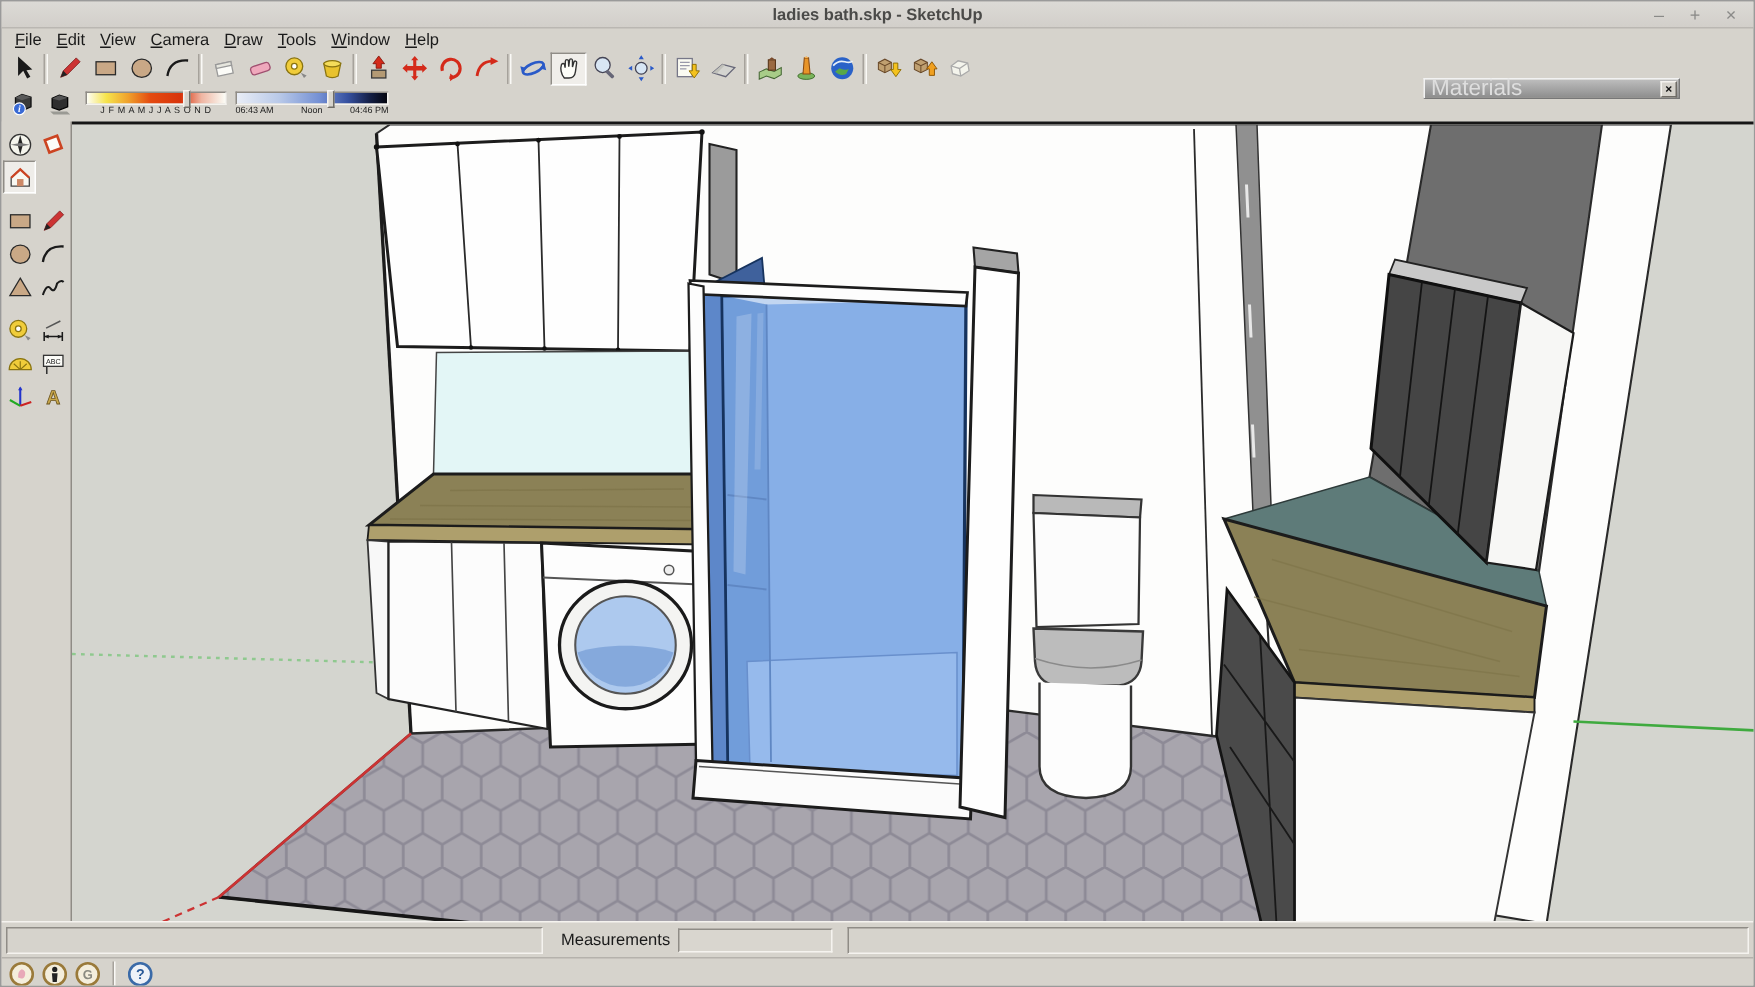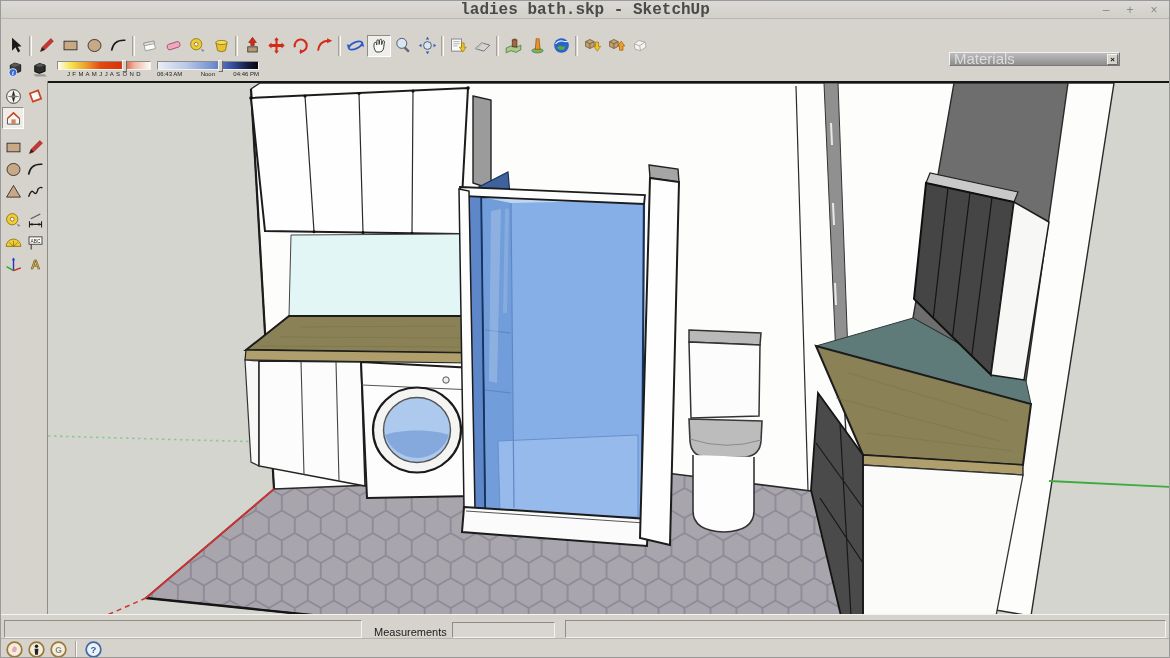--- a/index.html
+++ b/index.html
@@ -4,21 +4,21 @@
 <style>
   html,body{margin:0;padding:0;background:#888;}
   *{box-sizing:border-box;}
   .app{position:relative;width:1170px;height:658px;background:#d6d3cc;
        font-family:"Liberation Sans","DejaVu Sans",sans-serif;color:#1a1a1a;
        border:1px solid #9a9a9a;overflow:hidden;}
   
   .titlebar{position:absolute;left:0;top:0;width:100%;height:18px;
     background:linear-gradient(#dcdad6,#d2cfca);border-bottom:1px solid #bab7b2;
     display:flex;align-items:center;justify-content:center;}
-  .title-text{font-size:16px;font-weight:bold;color:#4a4a48;font-family:Liberation Mono, monospace;}
+  .title-text{font-size:11px;font-weight:bold;color:#4a4a48;}
   .win-controls{position:absolute;right:8px;top:0;height:18px;display:flex;gap:10px;align-items:center;}
   .win-btn{font-size:12px;color:#8a8a88;width:14px;text-align:center;cursor:default;line-height:14px;}
   
   .menubar{position:absolute;left:0;top:18px;width:100%;height:15px;display:flex;align-items:center;padding-left:4px;}
   .menu-item{font-size:11px;padding:0 5px;display:inline-block;}
   .menu-item::first-letter{text-decoration:underline;}
   
   .toolbar1{position:absolute;left:0;top:33px;width:100%;height:23px;display:flex;align-items:center;padding-left:2px;}
   .toolbar2{position:absolute;left:0;top:56px;width:100%;height:24px;display:flex;align-items:center;padding-left:2px;}
   .tb-btn{width:24px;height:22px;display:flex;align-items:center;justify-content:center;border:1px solid transparent;}
@@ -45,21 +45,21 @@
   .main{position:absolute;left:0;top:80px;width:1170px;height:533px;display:flex;}
   .lefttools{width:47px;height:100%;padding:4px 1px 0 1px;background:#d6d3cc;border-right:1px solid #8f8c86;}
   .lt-row{display:flex;}
   .lt-btn{width:22px;height:22px;display:flex;align-items:center;justify-content:center;border:1px solid transparent;}
   .lt-btn.active{background:#efede9;border-color:#8f8c86 #fff #fff #8f8c86;}
   .lt-gap{height:7px;}
   .viewport{position:relative;flex:1;height:100%;border-top:2px solid #161616;background:#d4d5cf;overflow:hidden;}
   .viewport svg{display:block;}
   
   .statusbar{position:absolute;left:0;top:613px;width:100%;height:24px;background:#d6d3cc;
-    display:flex;align-items:flex-end;padding:0 3px;border-top:1px solid #f5f3ef;}
+    display:flex;align-items:center;padding:0 3px;border-top:1px solid #f5f3ef;}
   .sunken{border:1px solid;border-color:#8f8c86 #f5f3ef #f5f3ef #8f8c86;height:18px;}
   .status-left{width:358px;margin-right:10px;}
   .meas-label{font-size:11px;color:#1a1a1a;margin:0 5px 0 2px;}
   .meas-input{width:103px;height:16px;background:#d9d6cf;border:1px solid;
     border-color:#8f8c86 #f5f3ef #f5f3ef #8f8c86;font-size:11px;padding:0 3px;color:#111;font-family:inherit;}
   .status-right{flex:1;margin-left:10px;}
   
   .bottombar{position:absolute;left:0;top:637px;width:100%;height:21px;background:#d6d3cc;
     border-top:1px solid #b5b2ac;display:flex;align-items:center;padding-left:4px;gap:3px;}
   .bb-icon{width:19px;height:19px;display:flex;align-items:center;justify-content:center;}
@@ -72,20 +72,30 @@
 
   <div class="titlebar">
     <span class="title-text">ladies bath.skp - SketchUp</span>
     <span class="win-controls">
       <span class="win-btn">–</span>
       <span class="win-btn">+</span>
       <span class="win-btn">×</span>
     </span>
   </div>
 
+  <div class="menubar">
+    <span class="menu-item">File</span>
+    <span class="menu-item">Edit</span>
+    <span class="menu-item">View</span>
+    <span class="menu-item">Camera</span>
+    <span class="menu-item">Draw</span>
+    <span class="menu-item">Tools</span>
+    <span class="menu-item">Window</span>
+    <span class="menu-item">Help</span>
+  </div>
 
   <div class="toolbar1">
     <div class="tb-btn">
         <svg class="ic" viewBox="0 0 22 22">
           <path d="M7 2 L7 17 L11 13 L14 19 L16.5 17.5 L13.5 12.5 L18 12 Z" fill="#1a1a1a"></path>
         </svg>
       </div>
     <div class="sep"></div>
     <div class="tb-btn">
         <svg class="ic" viewBox="0 0 22 22">

